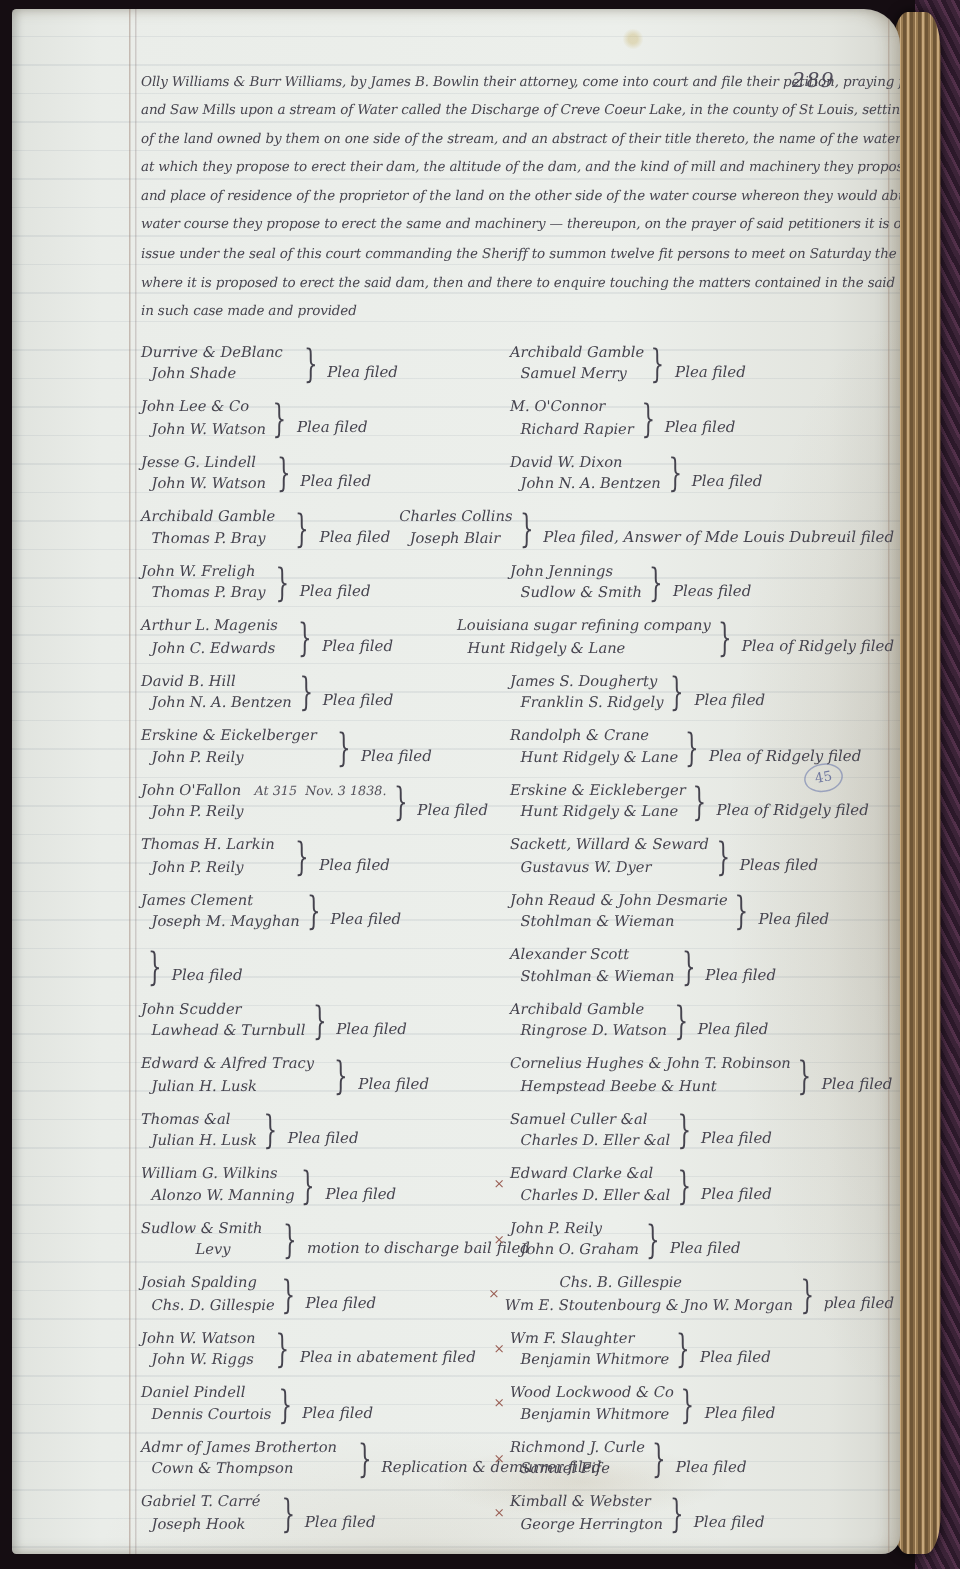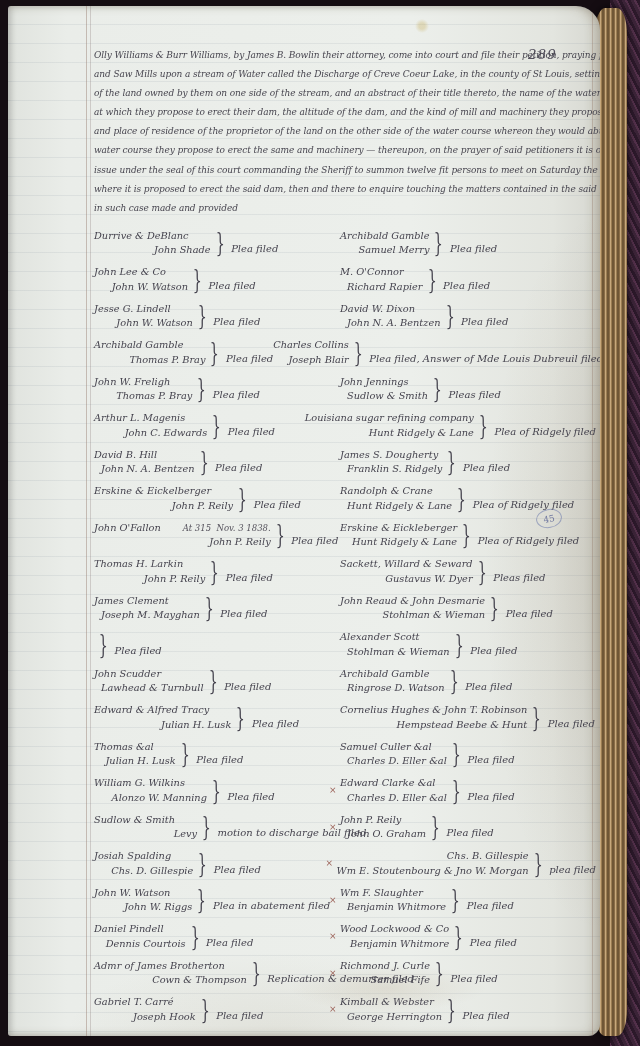--- a/index.html
+++ b/index.html
@@ -47,31 +47,31 @@
     white-space:nowrap; color:#47454f;
   }
   .case-list { margin-top:7px; }
   .case-row { display:flex; height:36.5px; }
   .cell { position:relative; }
   .cell-left  { width:246px; }
   .cell-right { flex:1; }
   .entry { display:flex; height:100%; }
   .names { display:flex; flex-direction:column; justify-content:center; }
   .nline { font-size:9.8px; line-height:14.5px; white-space:pre; }
-  .n2 { padding-left:7px;text-align:right; }
+  .n2 { padding-left:7px; }
   .brace {
     font-size:26px; line-height:28px; align-self:center;
     transform:scaleX(.55); margin-left:1px;
     color:#45434e; font-style:normal; font-weight:400;
   }
   .note {
     font-size:10px; align-self:center; padding-top:11px;
     margin-left:3px; white-space:nowrap;
   }
-  .inline-note { font-size:8.5px; margin-left:22px; color:#55525c; }
+  .inline-note { font-size:8.5px; margin-left:9px; color:#55525c; }
   .xmark {
     position:absolute; left:-11px; top:13px;
     font-size:9px; color:#9a5f55; font-style:normal;
   }
   .annotation-45 {
     position:absolute; left:528px; top:503px; width:24px; height:17px;
     border:1px solid rgba(100,115,170,.55); border-radius:50%;
     color:#70789f; font-size:9px; font-style:normal;
     display:flex; align-items:center; justify-content:center;
     transform:rotate(-10deg);

